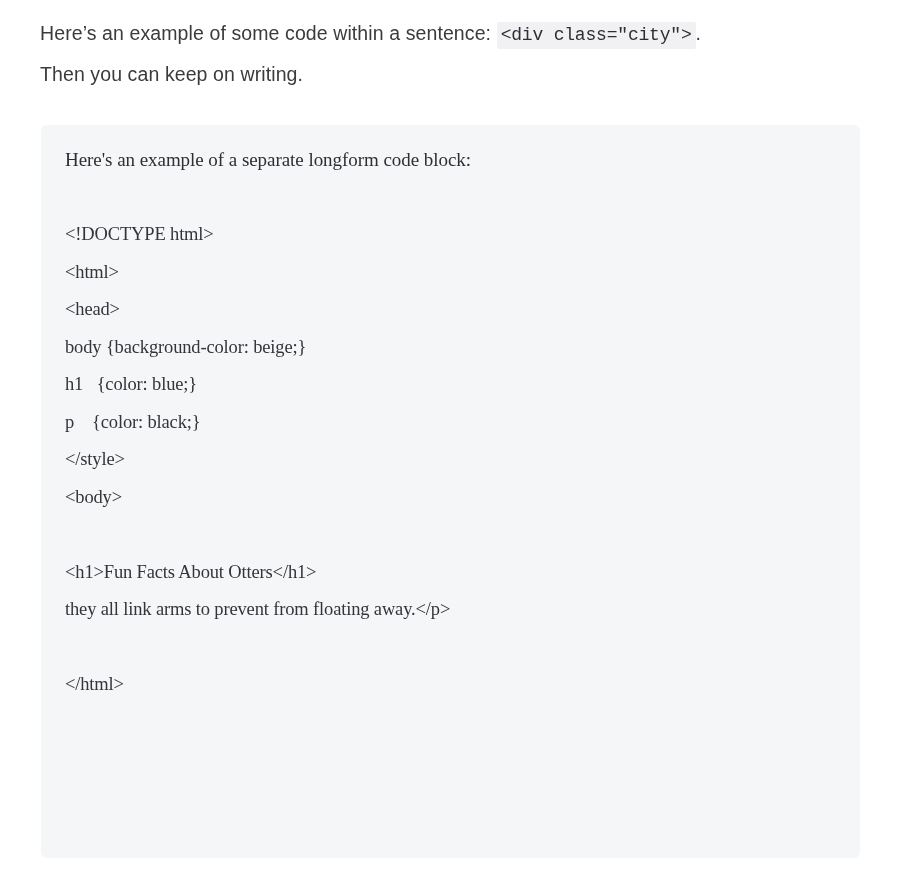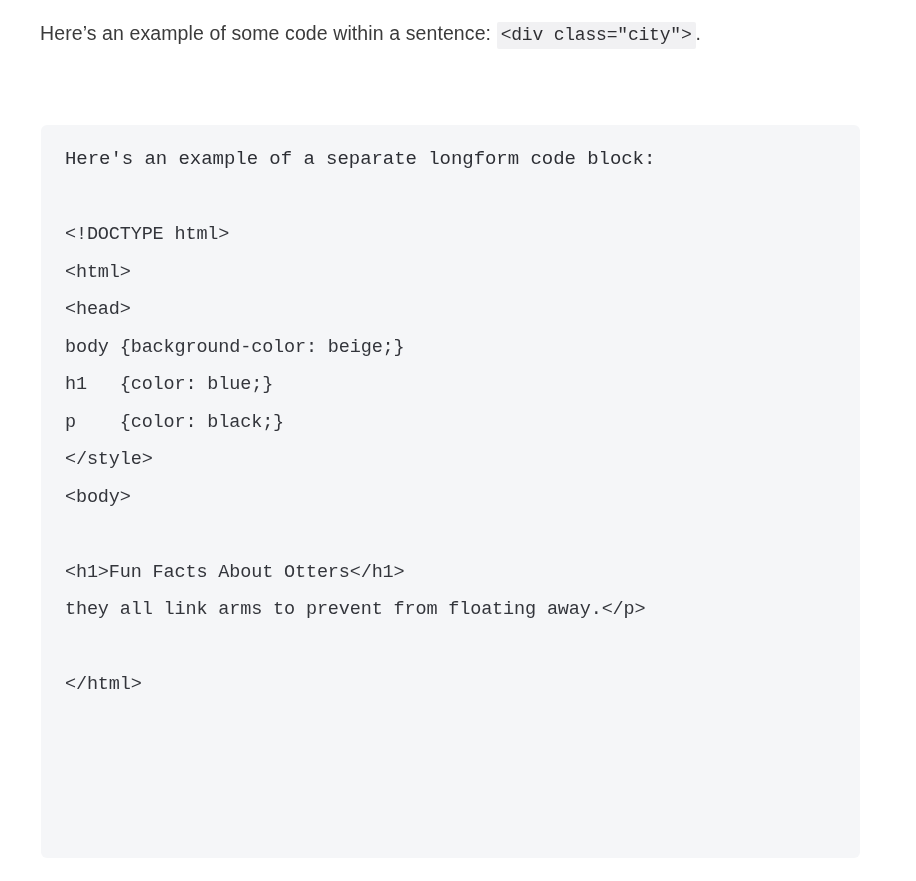--- a/index.html
+++ b/index.html
@@ -71,21 +71,21 @@
   }
 
   .codeblock-inner {
     position: absolute;
     left: 24px;
     top: 16px;
     right: 12px;
   }
 
   .code-line {
-    font-family: Liberation Mono, monospace;
+    font-family: Liberation Serif, serif;
     font-size: 18.5px;
     line-height: 37.5px;
     color: #33353b;
     white-space: pre;
     letter-spacing: -0.15px;
     margin: 0;
     height: 37.5px;
   }
 
   .code-line.header {
@@ -98,20 +98,21 @@
     height: 37.5px;
   }
 </style>
 </head>
 <body>
 
 <div class="page">
 
   <div class="prose">
     <p><span>Here’s an example of some code within a sentence: </span><code class="inline">&lt;div class="city"&gt;</code><span class="period-after">.</span></p>
+    <p>Then you can keep on writing.</p>
   </div>
 
   <div class="codeblock">
     <div class="codeblock-inner">
       <div class="code-line header">Here's an example of a separate longform code block:</div>
       <div id="code-lines">
           <div class="code-line blank">&nbsp;</div>
           <div class="code-line">&lt;!DOCTYPE html&gt;</div>
           <div class="code-line">&lt;html&gt;</div>
           <div class="code-line">&lt;head&gt;</div>

